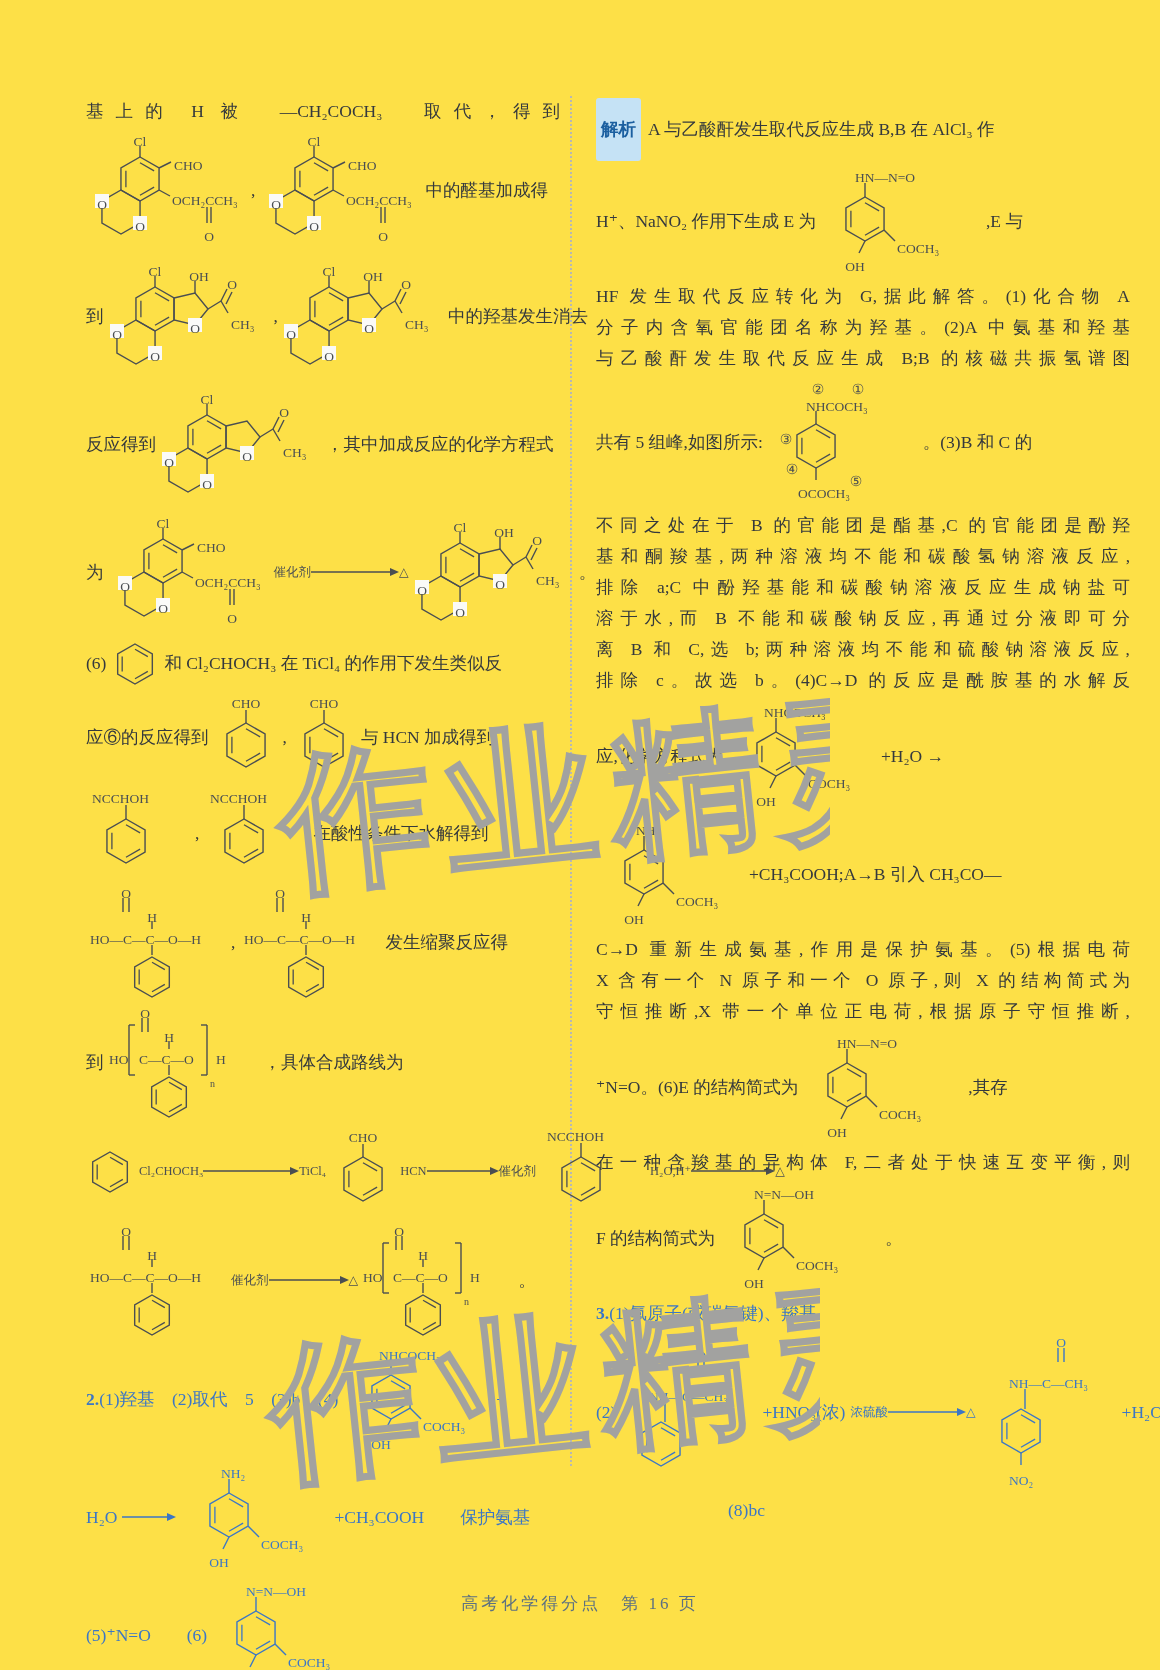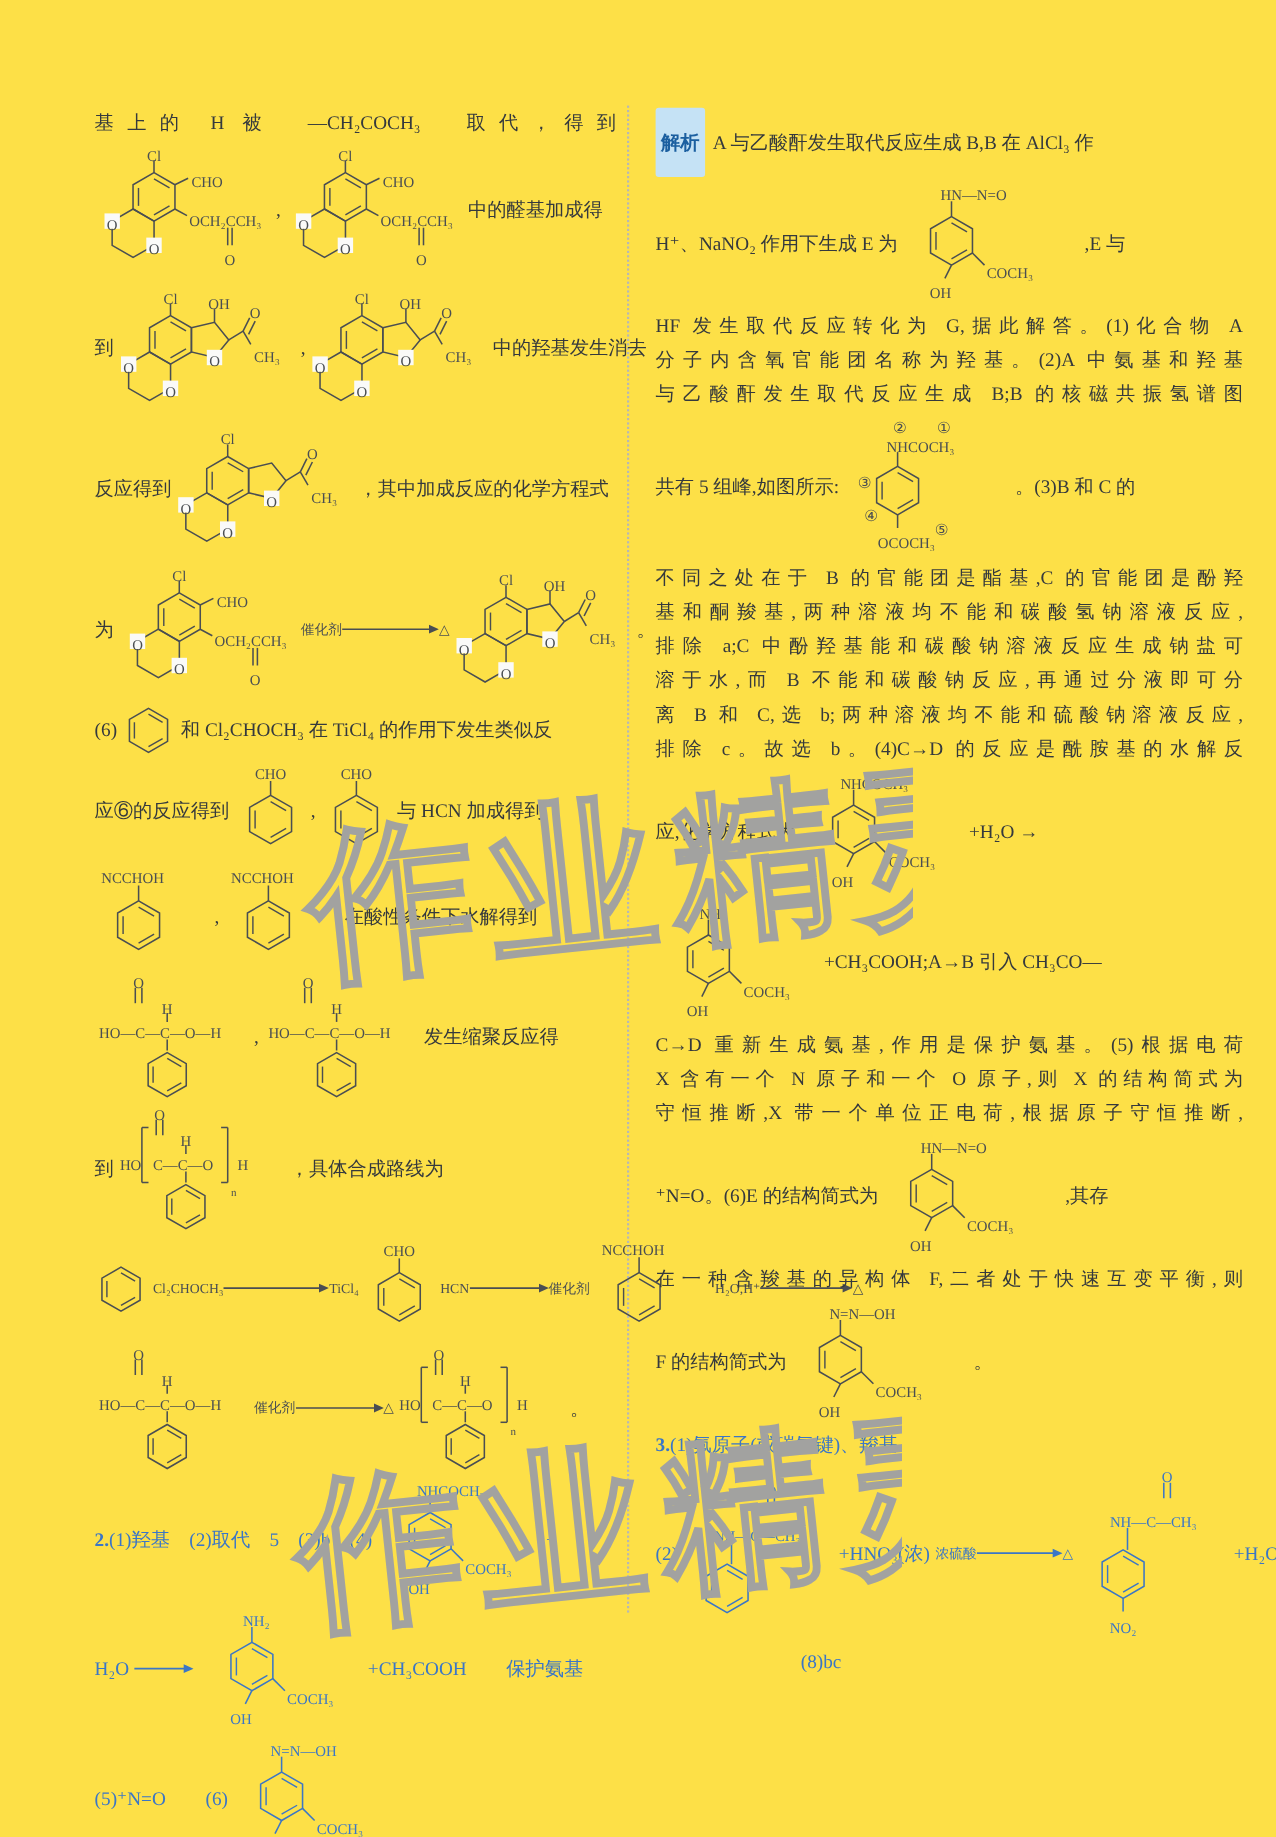--- a/index.html
+++ b/index.html
@@ -718,13 +718,14 @@
     <div class="ln blue" style="margin-left:132px">(8)bc</div>
   </div>
 
   <svg class="wm" style="left:270px;top:660px" width="560" height="300">
     <text x="10" y="190" transform="rotate(-6 280 150)">作业精灵</text>
   </svg>
   <svg class="wm" style="left:260px;top:1250px" width="560" height="300">
     <text x="10" y="190" transform="rotate(-6 280 150)">作业精灵</text>
   </svg>
 
+  <div id="footer">高考化学得分点　第 16 页</div>
 </div>
 
 </body></html>

